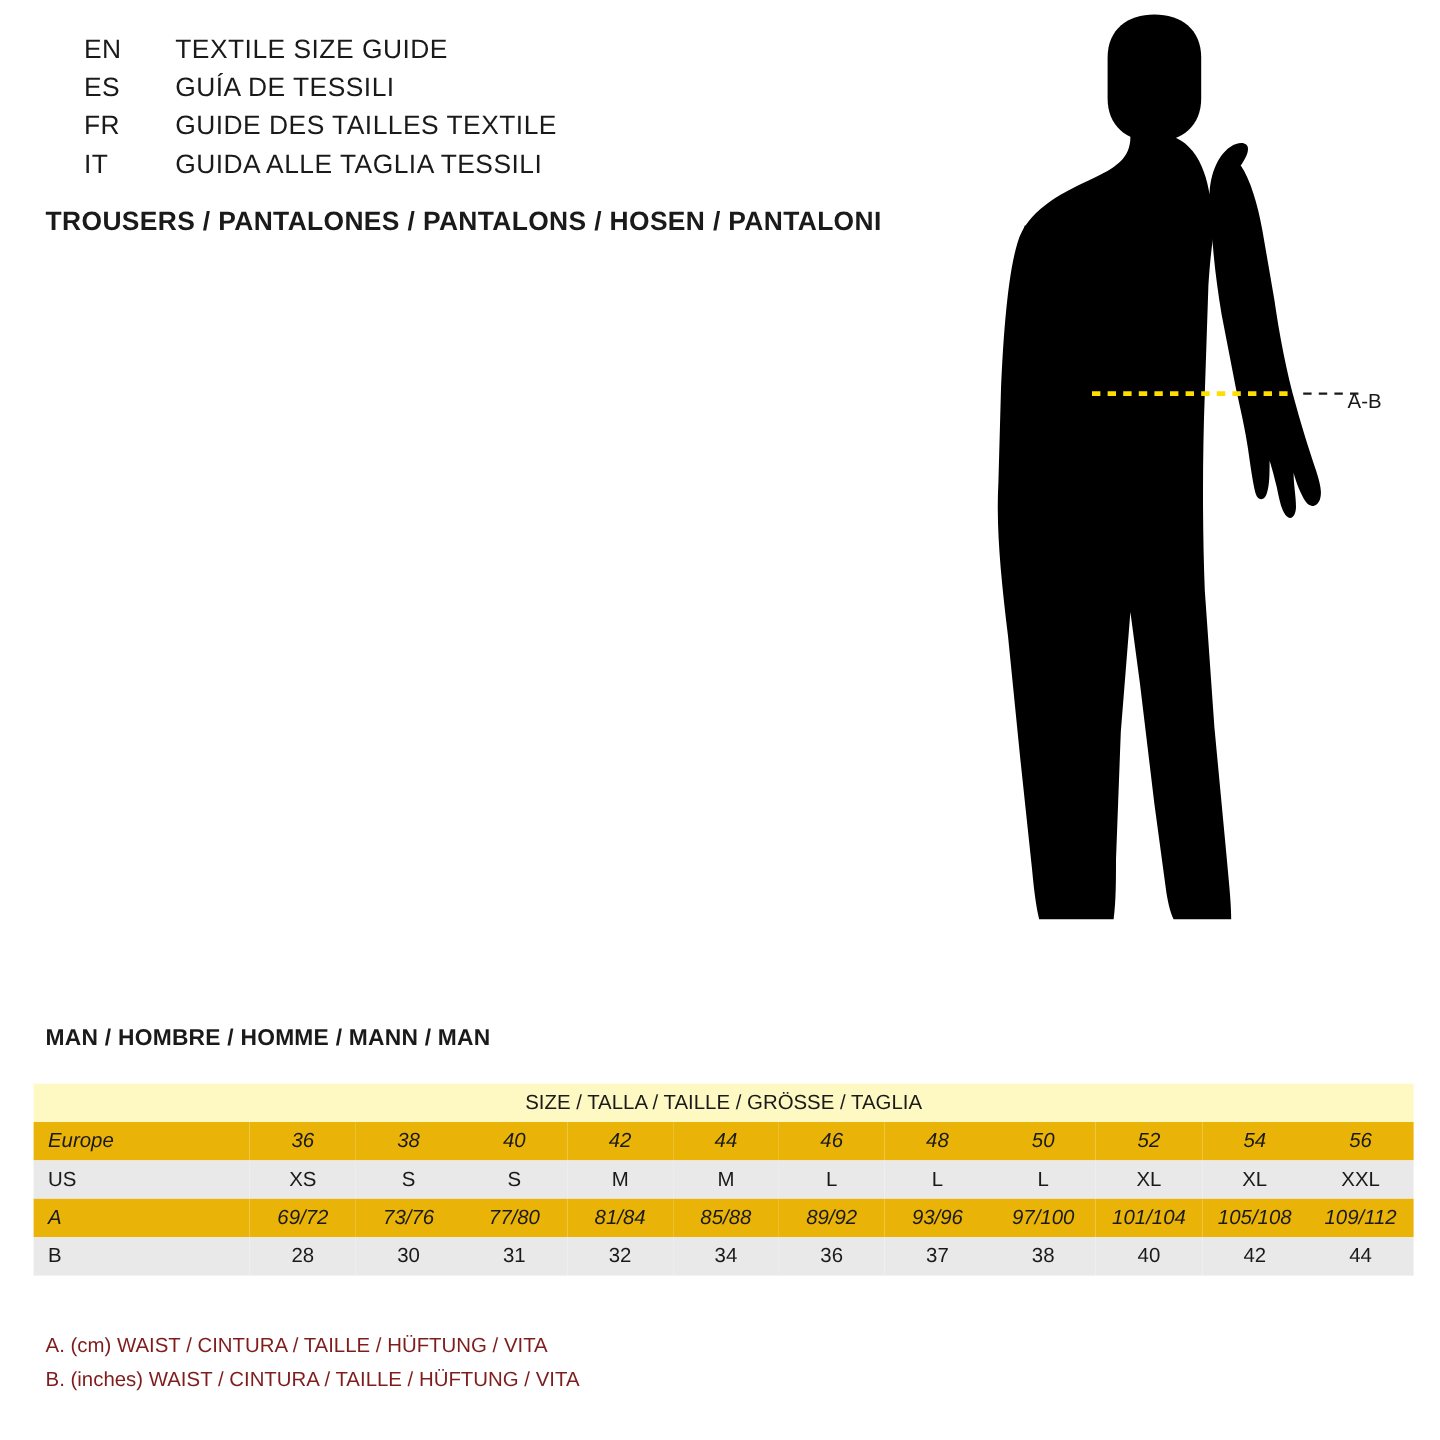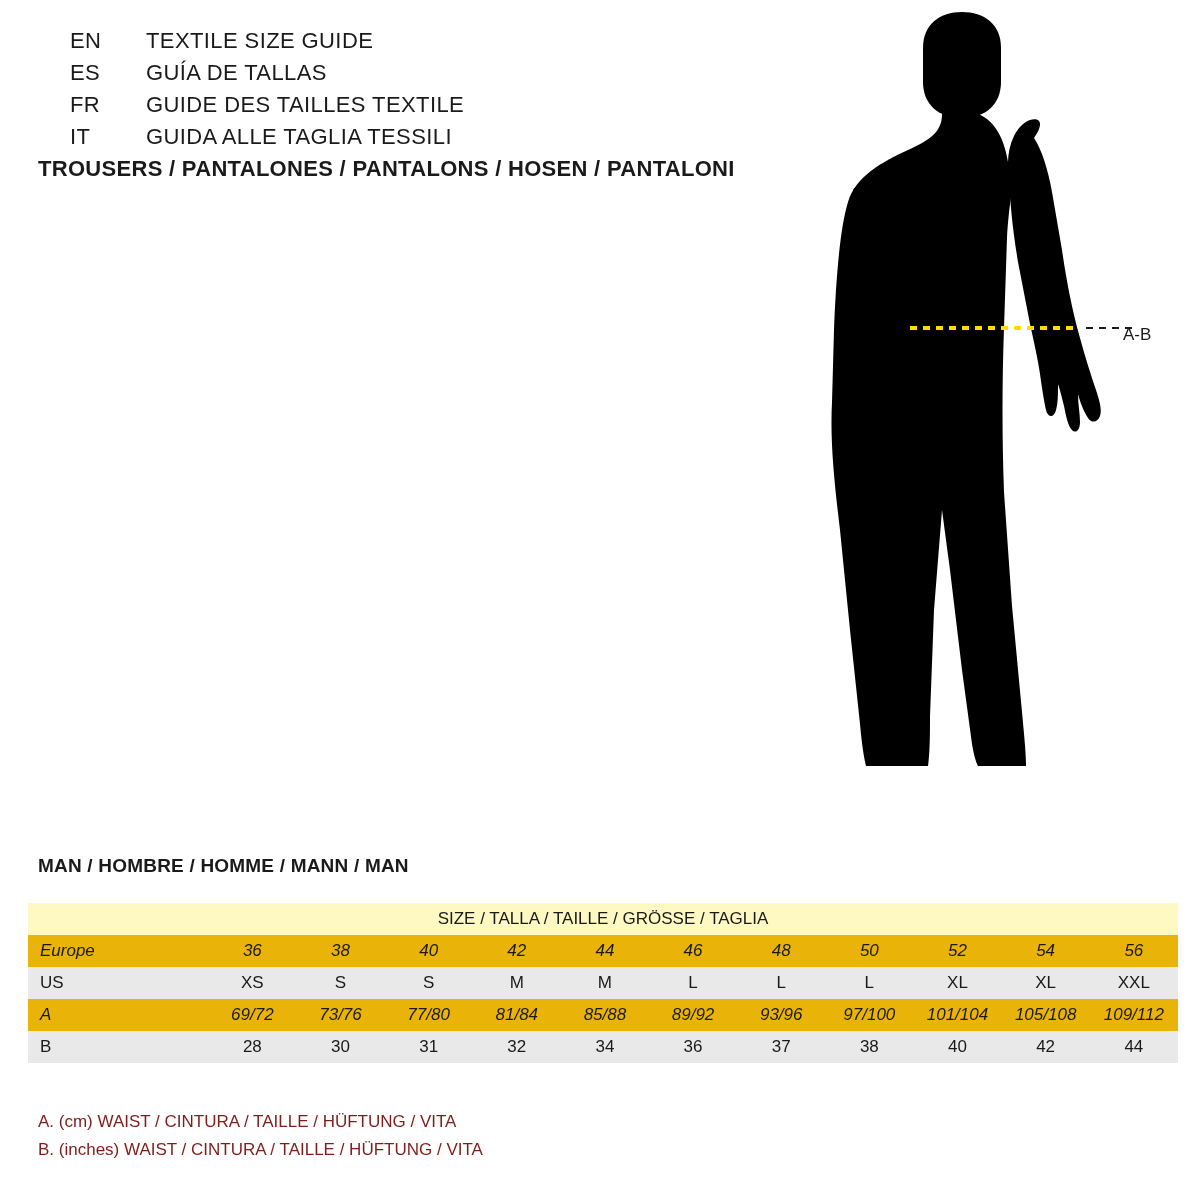--- a/index.html
+++ b/index.html
@@ -35,20 +35,21 @@
     letter-spacing: 0.4px;
     color: #1a1a1a;
   }
   .lang-text {
     font-size: 22px;
     letter-spacing: 0.4px;
     color: #1a1a1a;
     white-space: nowrap;
   }
   #garment-line {
+    margin-top: 16px;
     font-size: 22px;
     font-weight: bold;
     letter-spacing: 0.3px;
     color: #1a1a1a;
     white-space: nowrap;
   }
 
   
   #figure-area {
     position: absolute;
@@ -123,21 +124,21 @@
 </head>
 <body>
 
 <div id="title-block">
   <div class="title-row">
     <span class="lang-code">EN</span>
     <span class="lang-text">TEXTILE SIZE GUIDE</span>
   </div>
   <div class="title-row">
     <span class="lang-code">ES</span>
-    <span class="lang-text">GUÍA DE TALLAS</span>
+    <span class="lang-text">GUÍA DE TESSILI</span>
   </div>
   <div class="title-row">
     <span class="lang-code">FR</span>
     <span class="lang-text">GUIDE DES TAILLES TEXTILE</span>
   </div>
   <div class="title-row">
     <span class="lang-code">IT</span>
     <span class="lang-text">GUIDA ALLE TAGLIA TESSILI</span>
   </div>
   <div id="garment-line">TROUSERS / PANTALONES / PANTALONS / HOSEN / PANTALONI</div>

